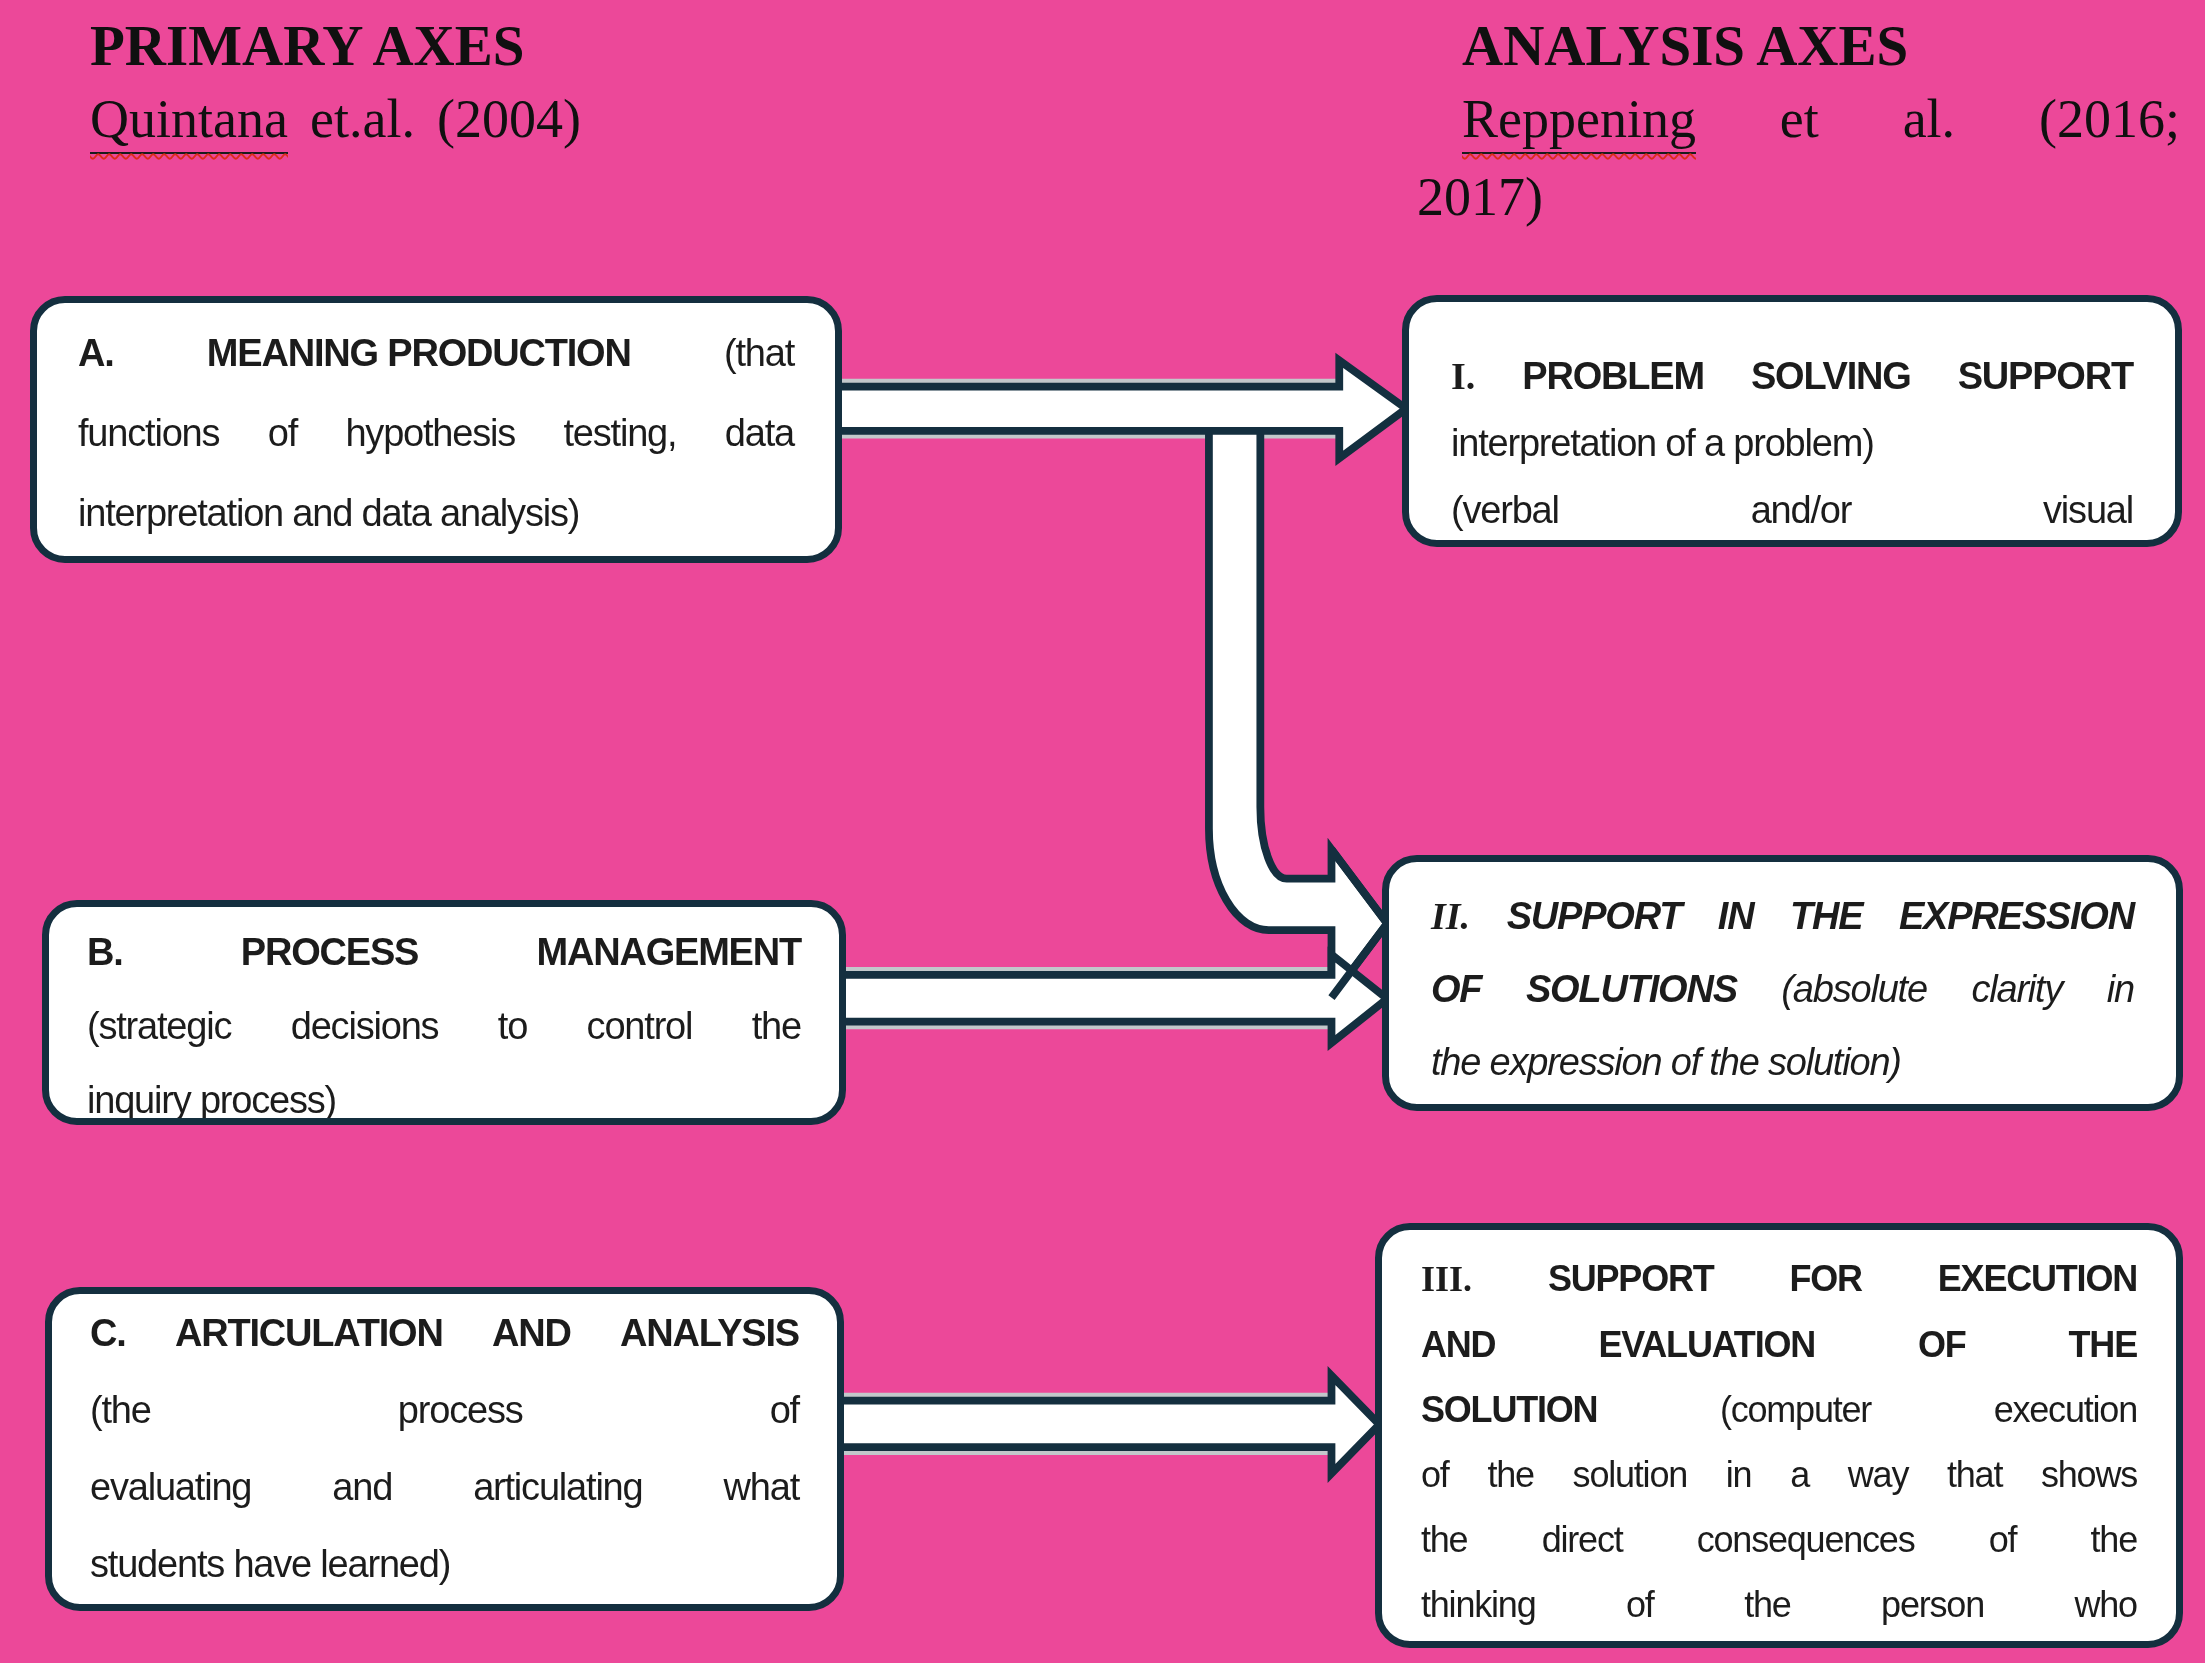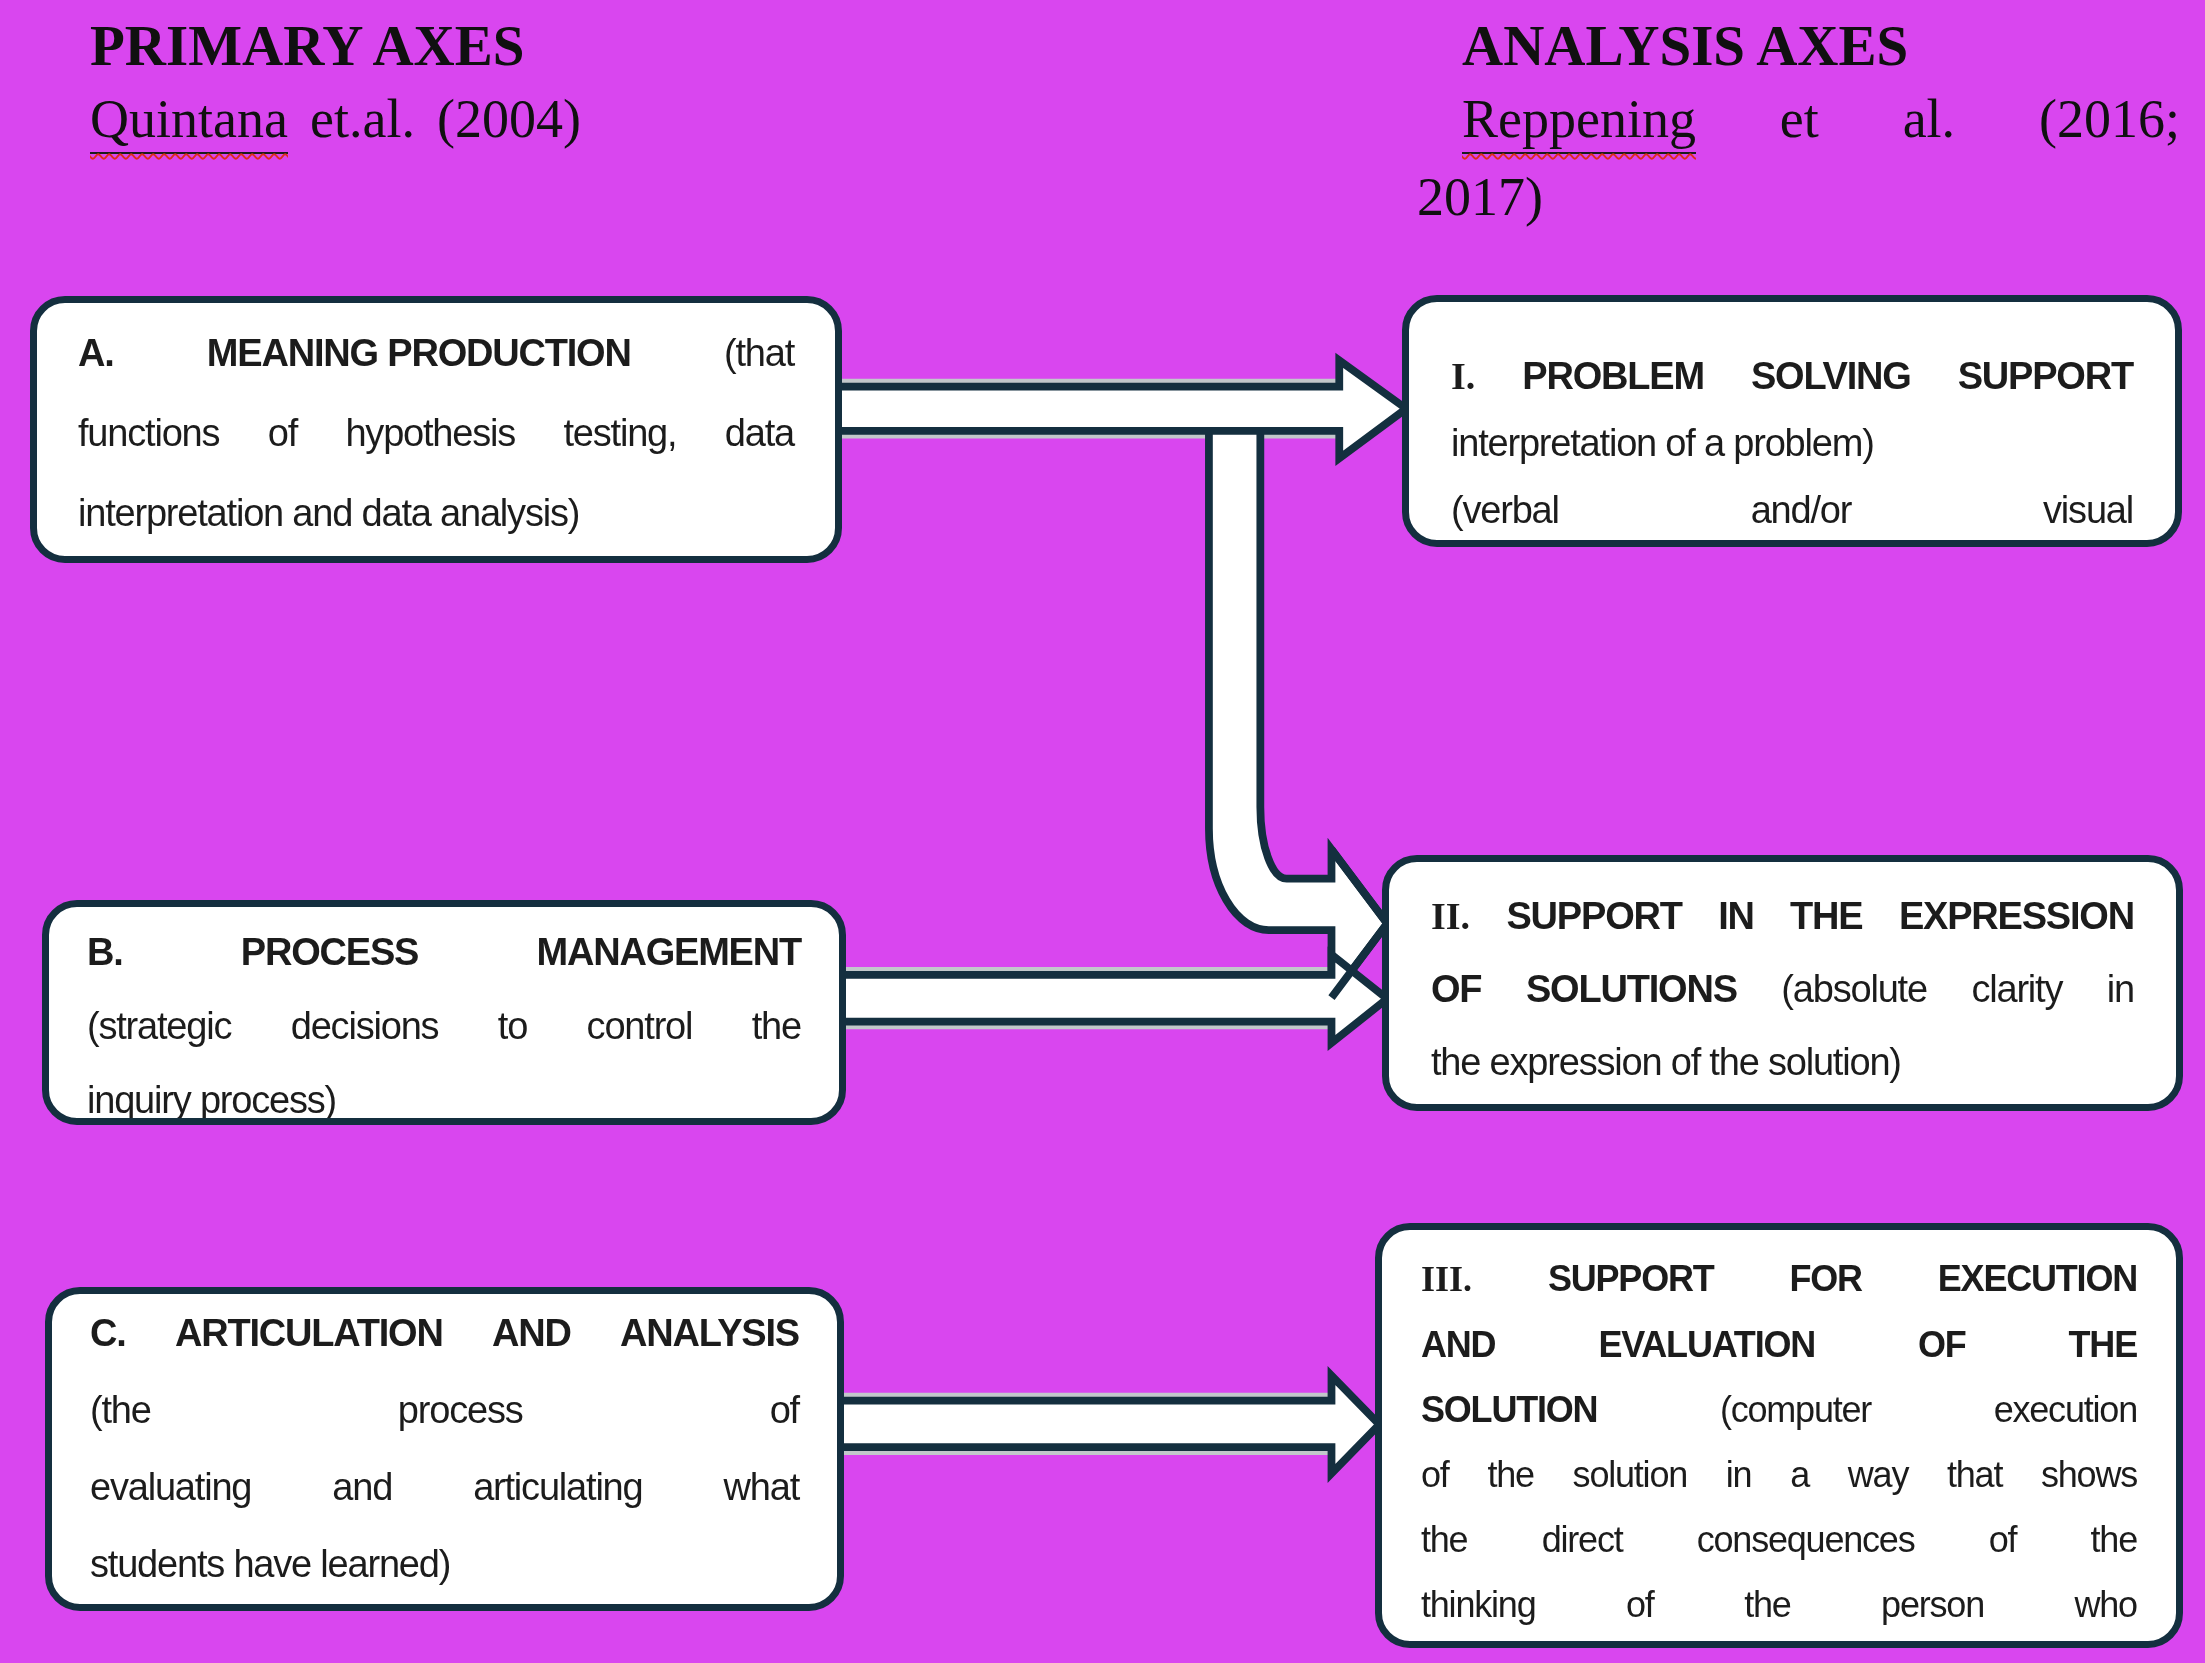--- a/index.html
+++ b/index.html
@@ -4,21 +4,21 @@
 <style>
   :root{
     --ink:#142f3f;
     --text:#1c1c1c;
     --shadow:#c2c8cb;
   }
   html,body{margin:0;padding:0;background:#ffffff;}
   .stage{
     position:relative;
     width:2205px;height:1664px;
-    background:#d946ef;
+    background:#ec4899;
     overflow:hidden;
     font-family:"Liberation Sans",sans-serif;
   }
   svg.connectors{position:absolute;left:0;top:0;width:2205px;height:1664px;}
 
   
   .title{
     position:absolute;
     font-family:"Liberation Serif",serif;
     font-weight:bold;
@@ -60,21 +60,21 @@
   .box .line.j{justify-content:space-between;}
   .box .line.nj{justify-content:flex-start;}
   .w{white-space:pre;}
   .w.bold{font-weight:bold;}
   .w.numeral{font-family:"Liberation Serif",serif;font-weight:bold;letter-spacing:0;}
 
   .box-A{left:30px;  top:296px;  width:812px;height:267px;font-size:38px;line-height:80px;padding:9.6px 41px 0;}
   .box-B{left:42px;  top:900px; width:804px;height:225px;font-size:38px;line-height:74px;padding:7.8px 38px 0;}
   .box-C{left:45px;  top:1287px; width:799px;height:324px;font-size:38px;line-height:77px;padding:1.2px 38px 0;}
   .box-I{left:1402px;top:295px;  width:780px;height:252px;font-size:38px;line-height:67px;padding:41px 42px 0;}
-  .box-II{left:1382px;top:855px;width:801px;height:256px;font-size:38px;line-height:73px;padding:18px 42px 8px;}
+  .box-II{left:1382px;top:855px;width:801px;height:256px;font-size:38px;line-height:73px;padding:18px 42px 8px;font-style:italic;}
   .box-III{left:1375px;top:1223px;width:808px;height:425px;font-size:36px;line-height:65px;padding:16px 39px 11px;}
 </style>
 </head>
 <body>
 
 <div class="stage">
 
   <svg class="connectors" viewBox="0 0 3688 2782" aria-hidden="true">
 
     <g stroke="#c2c8cb" stroke-width="8">

